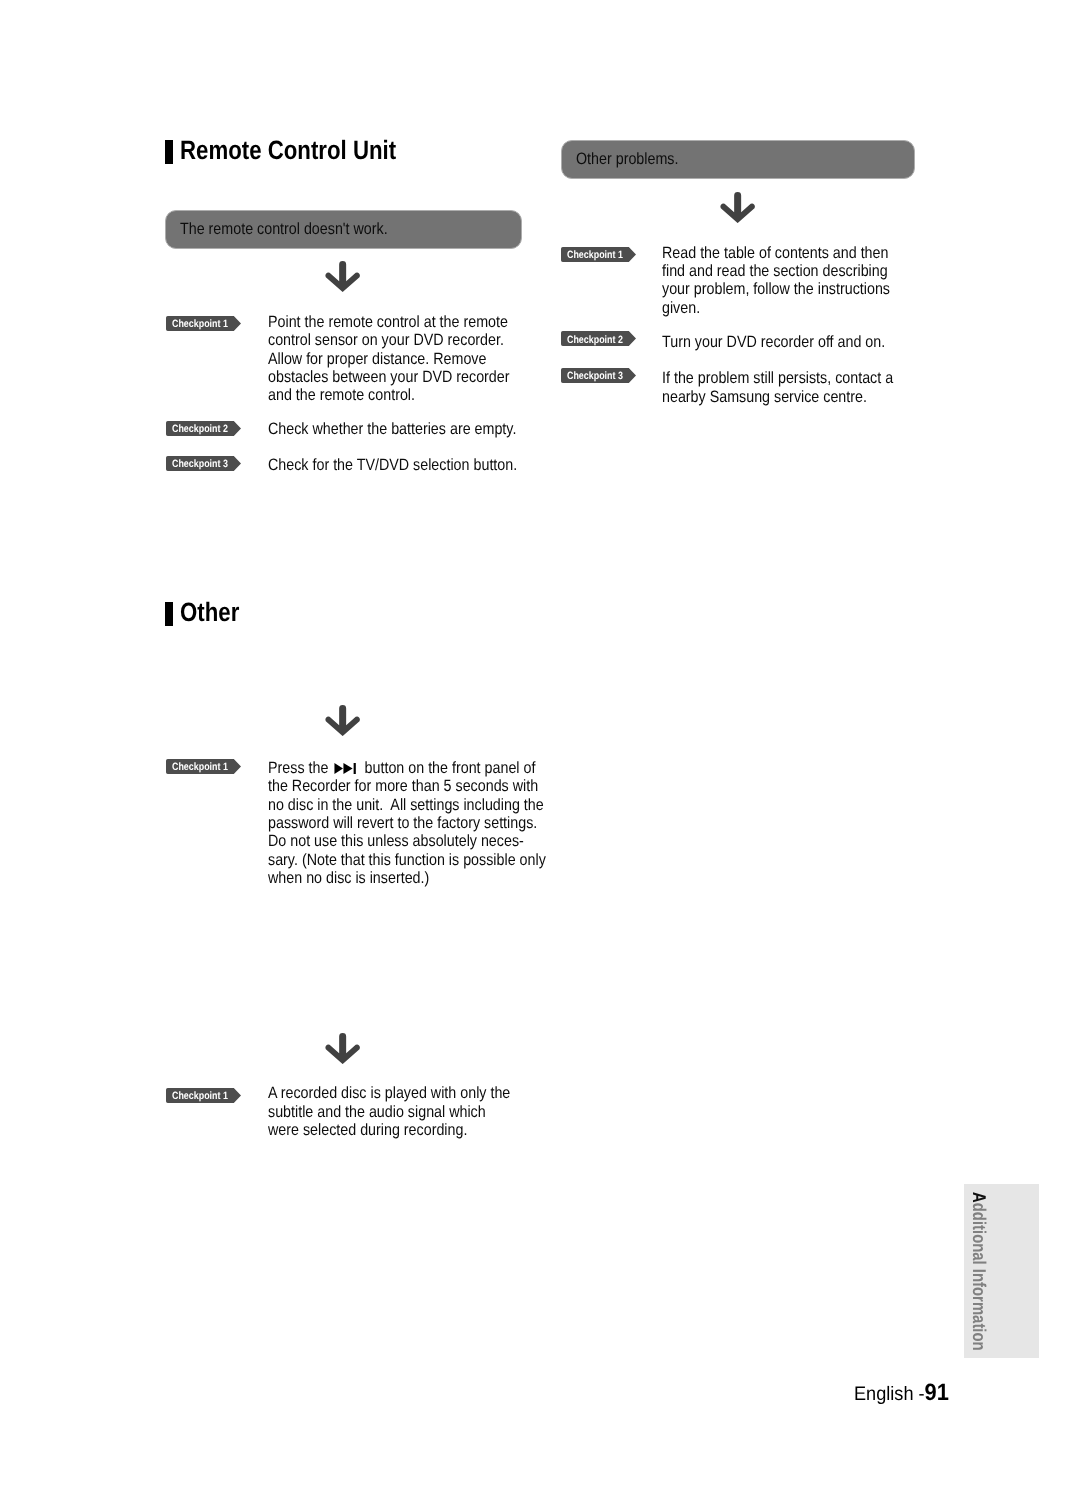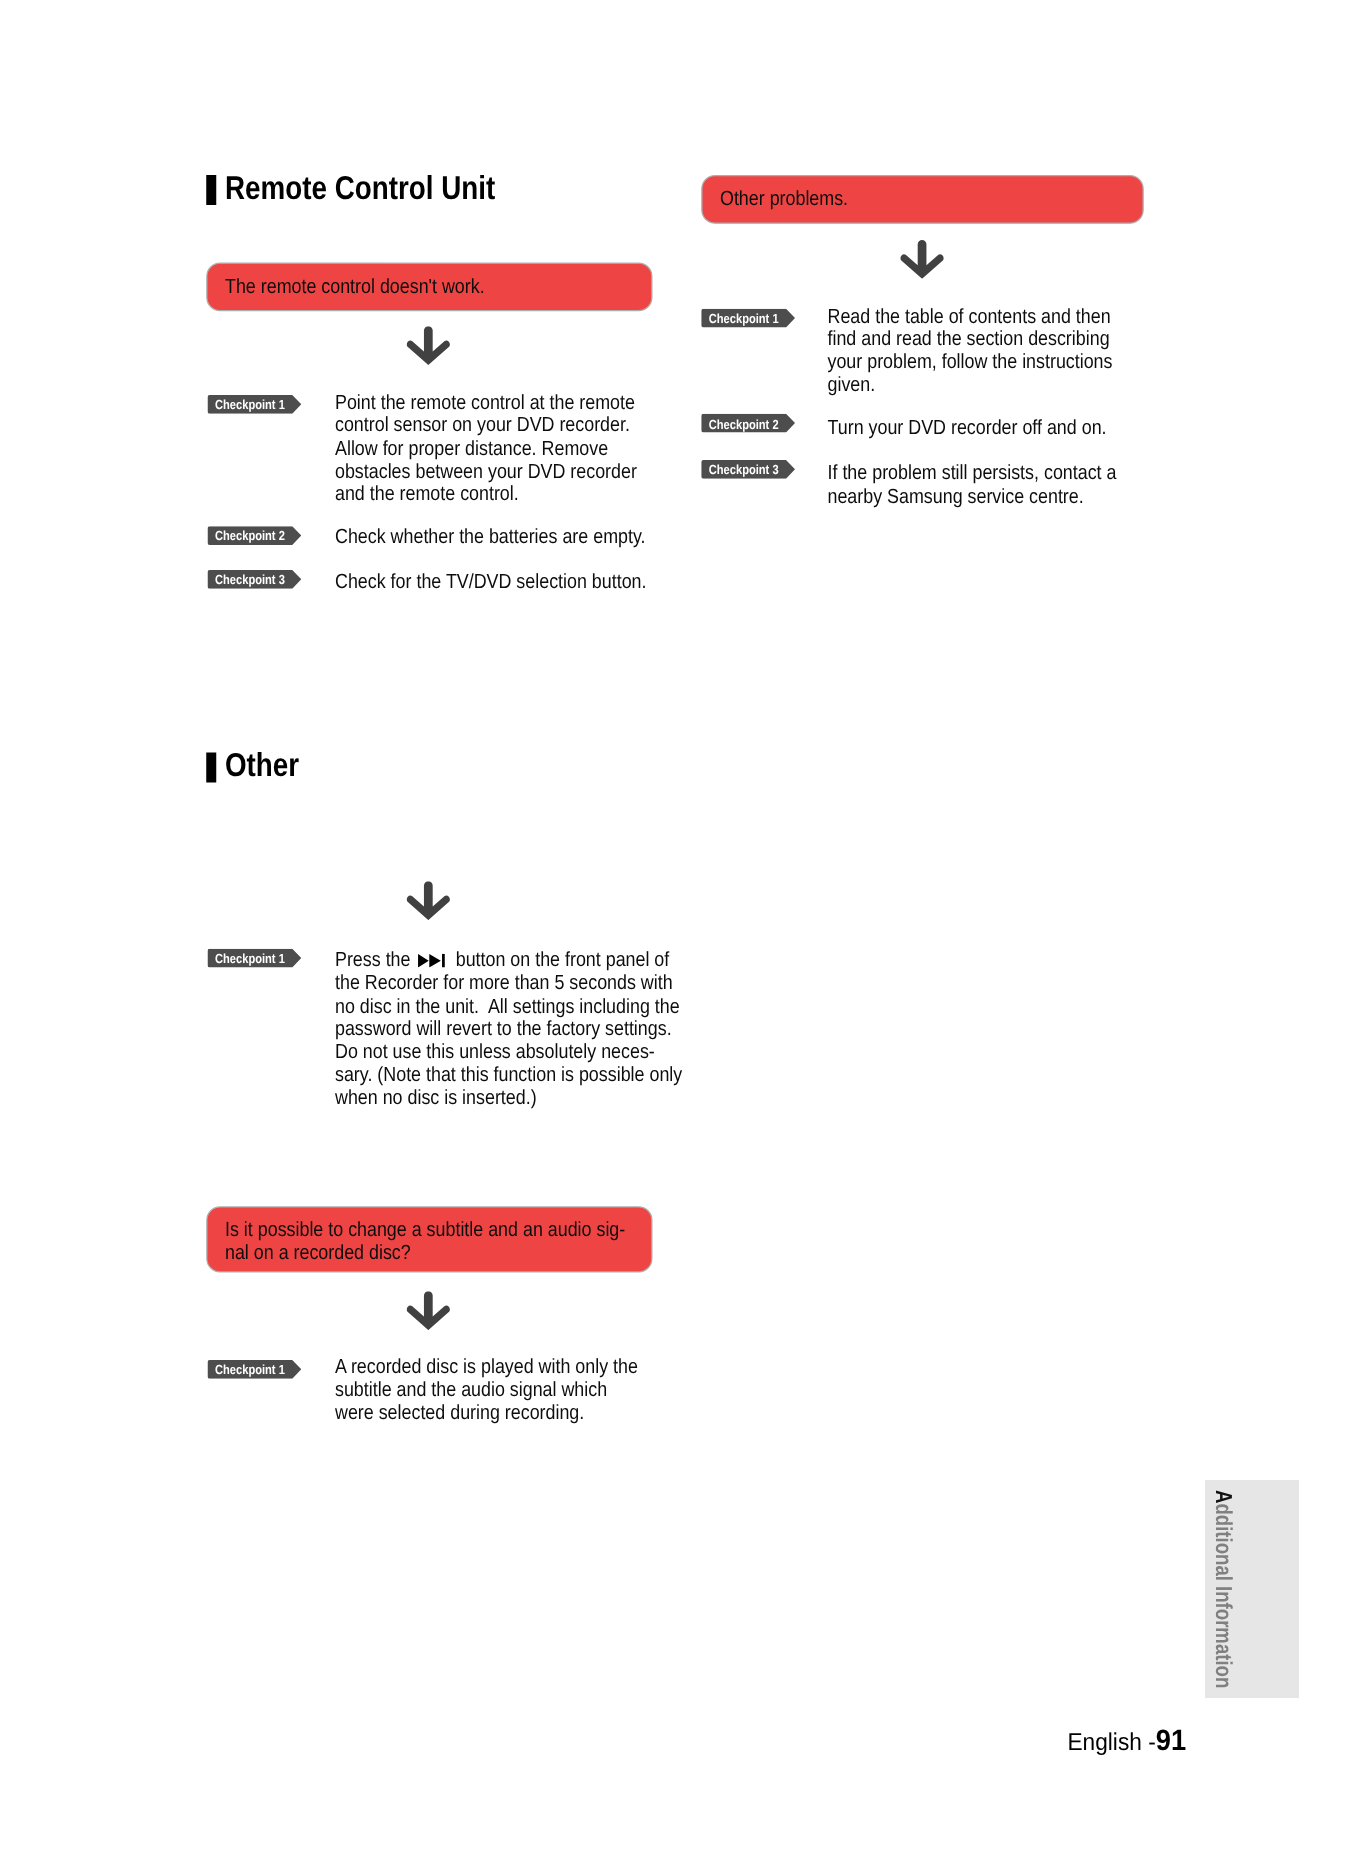--- a/index.html
+++ b/index.html
@@ -8,21 +8,21 @@
        -webkit-font-smoothing:antialiased;text-rendering:geometricPrecision;}
   *{-webkit-font-smoothing:antialiased;}
   .page{position:absolute;left:0;top:0;width:950px;height:1489px;transform:translateZ(0);will-change:transform;}
 
   
   .sec-head{position:absolute;}
   .sec-bar{position:absolute;left:0;top:0;width:8px;background:#000;}
   .sec-title{position:absolute;font-weight:bold;color:#000;white-space:nowrap;transform:scaleX(0.839);transform-origin:left top;}
 
   
-  .qbox{position:absolute;background:#ef4444;border:1.5px solid #adadad;
+  .qbox{position:absolute;background:#737373;border:1.5px solid #adadad;
         border-radius:11px;box-sizing:border-box;}
   .qtext{position:absolute;font-size:16.4px;color:#0d0d0d;line-height:18.7px;white-space:pre;transform:scaleX(0.872);transform-origin:left top;}
   .qtext .ln{display:block;height:18.7px;}
 
   
   .darrow{position:absolute;}
 
   
   .cp-badge{position:absolute;}
   .cp-badge .lbl{position:absolute;left:5.7px;top:2.2px;
@@ -137,23 +137,20 @@
     <svg width="75" height="15" viewBox="0 0 75 15">
         <path fill="#4d4d4d" d="M1.8 0 H67.8 L75 7.4 L67.8 15 H1.8 A1.8 1.8 0 0 1 0 13.2 V1.8 A1.8 1.8 0 0 1 1.8 0 Z"></path>
       </svg>
     <span class="lbl">Checkpoint 1</span>
   </div>
   <div class="cp-text" style="left:267.9px;top:758.9px;"><span class="ln firstline"><span>Press the </span><span class="ffwd"><svg width="27" height="11" viewBox="0 0 27 11">
             <path fill="#000" d="M2.2 0.1 L12.0 5.5 L2.2 10.9 Z M12.5 0.1 L23.1 5.5 L12.5 10.9 Z"></path>
             <rect x="24.2" y="0" width="2.5" height="11" fill="#000"></rect>
           </svg></span><span>  button on the front panel of</span></span><span><span class="ln">the Recorder for more than 5 seconds with</span><span class="ln">no disc in the unit.  All settings including the</span><span class="ln">password will revert to the factory settings.</span><span class="ln">Do not use this unless absolutely neces-</span><span class="ln">sary. (Note that this function is possible only</span><span class="ln">when no disc is inserted.)</span></span></div>
 
-  <div class="qbox" style="left:165px;top:964.5px;width:357px;height:53px;">
-    <span class="qtext" style="left:13.6px;top:9.3px;"><span class="ln">Is it possible to change a subtitle and an audio sig-</span><span class="ln">nal on a recorded disc?</span></span>
-  </div>
 
   <div class="darrow" style="left:324.9px;top:1032.6px;width:35.3px;height:31.2px;">
     <svg width="35.5" height="31.2" viewBox="0 0 35.5 31.2">
         <path fill="#414141" d="M0.82 16.16L17.65 31.1L34.48 16.16A2.86 3.11 0 0 0 30.72 11.84L21.15 20.18L21.15 3.50A3.50 3.50 0 0 0 14.15 3.50L14.15 20.18L4.58 11.84A2.86 3.11 0 0 0 0.82 16.16Z"></path>
       </svg>
   </div>
 
   <div class="cp-badge" style="left:166px;top:1087.5px;width:75px;height:15px;">
     <svg width="75" height="15" viewBox="0 0 75 15">
         <path fill="#4d4d4d" d="M1.8 0 H67.8 L75 7.4 L67.8 15 H1.8 A1.8 1.8 0 0 1 0 13.2 V1.8 A1.8 1.8 0 0 1 1.8 0 Z"></path>

